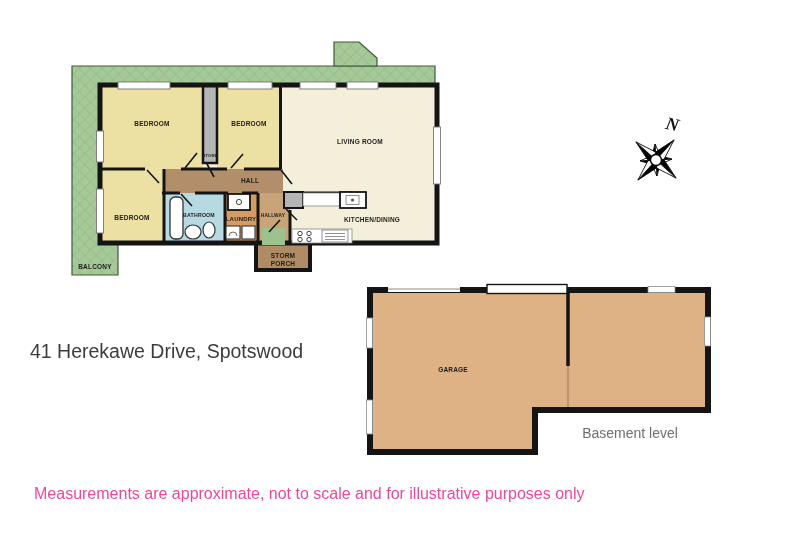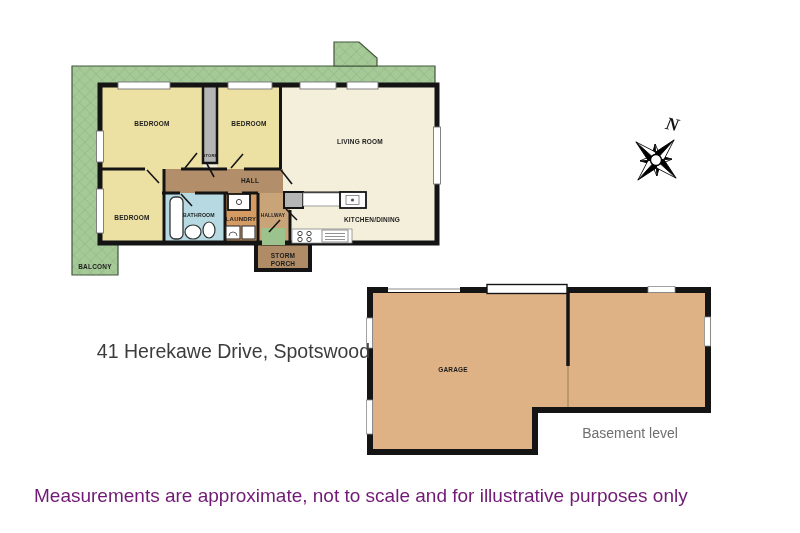--- a/index.html
+++ b/index.html
@@ -1,21 +1,21 @@
 <!DOCTYPE html>
 <html><head>
 <meta charset="utf-8">
 <style>
   html,body{margin:0;padding:0;background:#fff;}
   .canvas{position:relative;width:800px;height:533px;background:#ffffff;overflow:hidden;
           font-family:"Liberation Sans",sans-serif;}
   .plan-svg{position:absolute;left:0;top:0;}
-  .title-block{position:absolute;left:30px;top:337px;width:340px;text-align:right;
+  .title-block{position:absolute;left:30px;top:337px;width:340px;text-align:left;
                color:#3c3c3c;font-size:19.5px;line-height:29px;}
-  .disclaimer{position:absolute;left:34px;top:485px;color:#701a75;font-size:19px;}
+  .disclaimer{position:absolute;left:34px;top:485px;color:#ec4899;font-size:16px;}
   svg text{font-family:"Liberation Sans",sans-serif;}
   .room-label{font-weight:bold;fill:#1c1c1c;letter-spacing:.2px;}
   .level-label{fill:#6e6e6e;font-weight:normal;}
   .north{font-family:"Liberation Serif",serif;font-style:italic;font-weight:bold;fill:#111;}
 </style>
 </head>
 <body>
 
 <div class="canvas">
 

